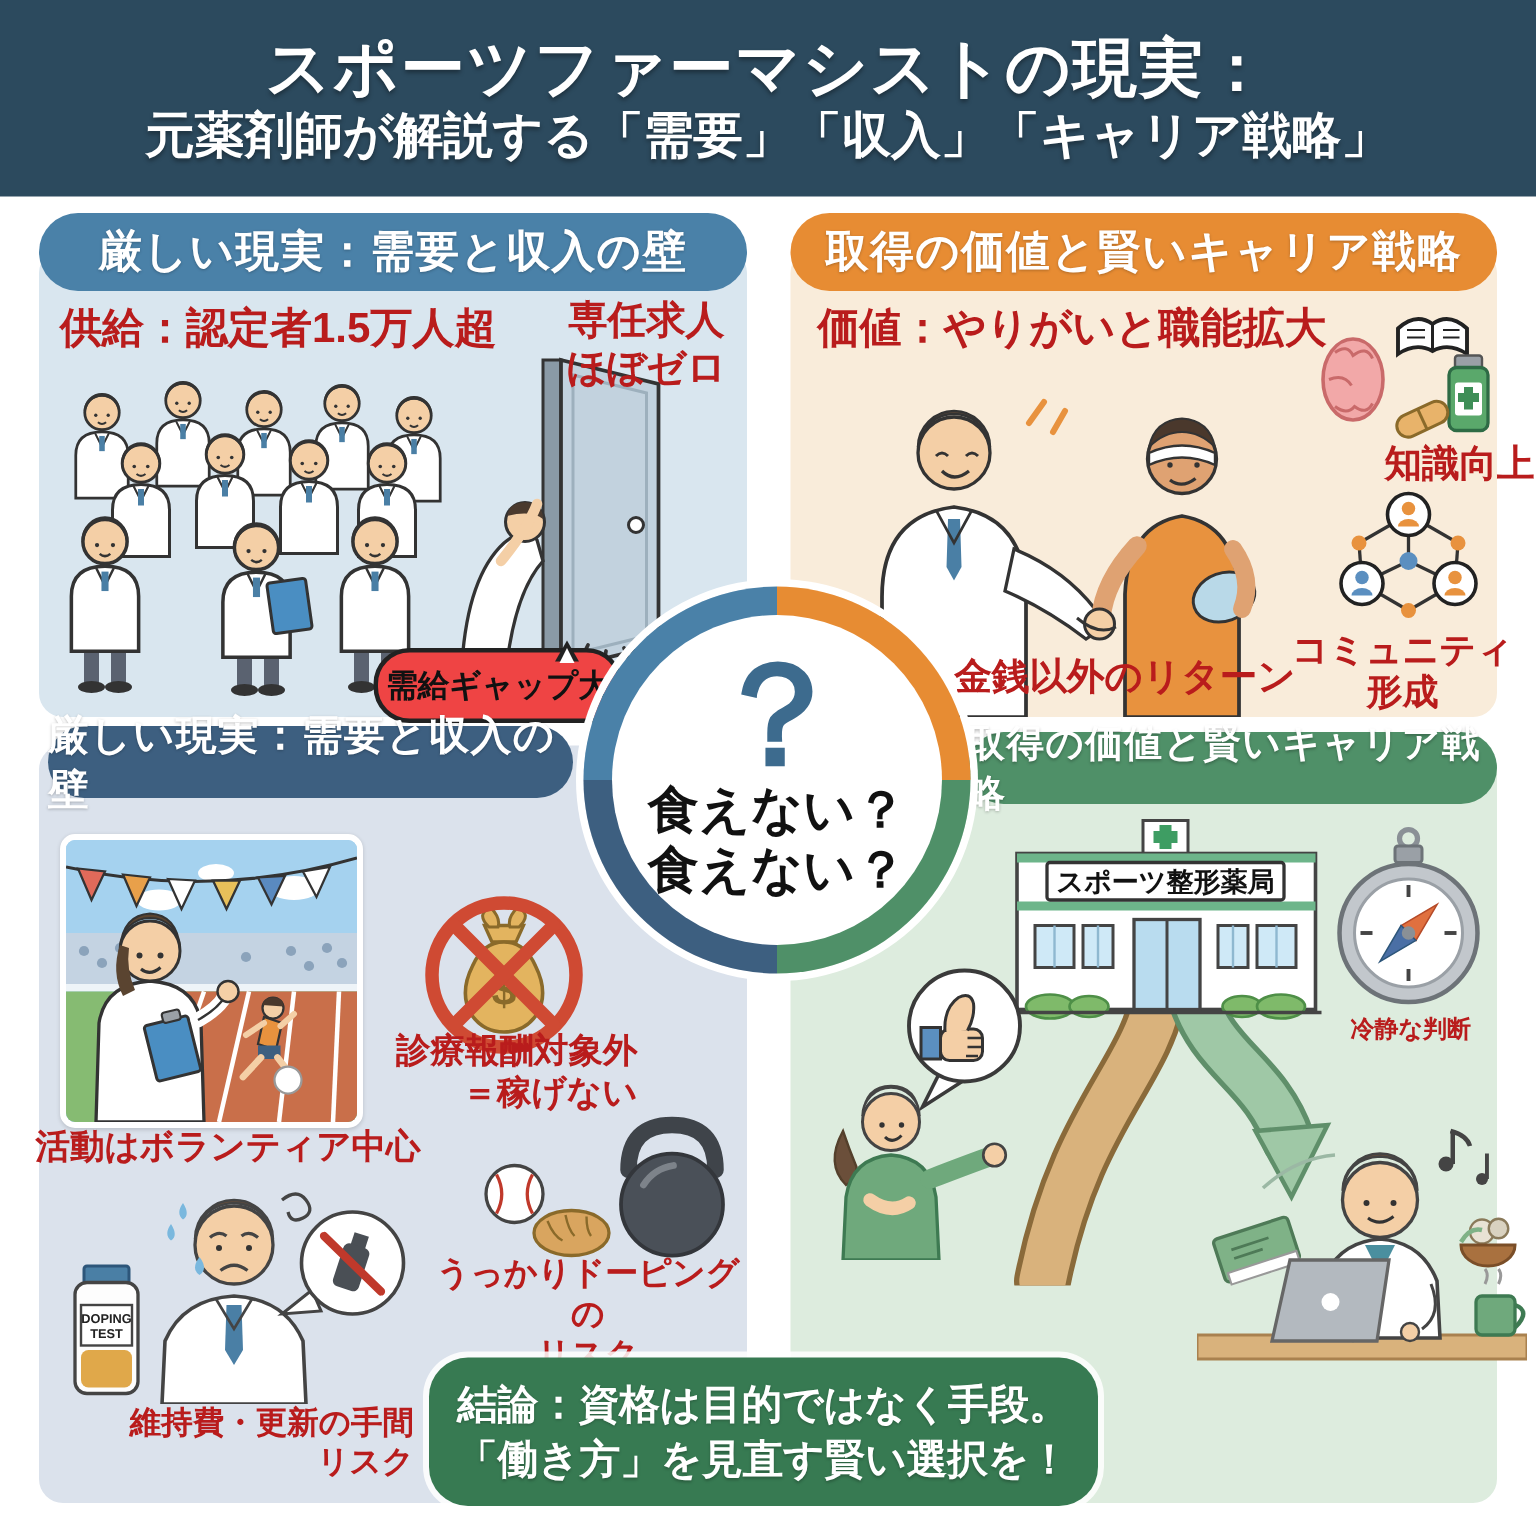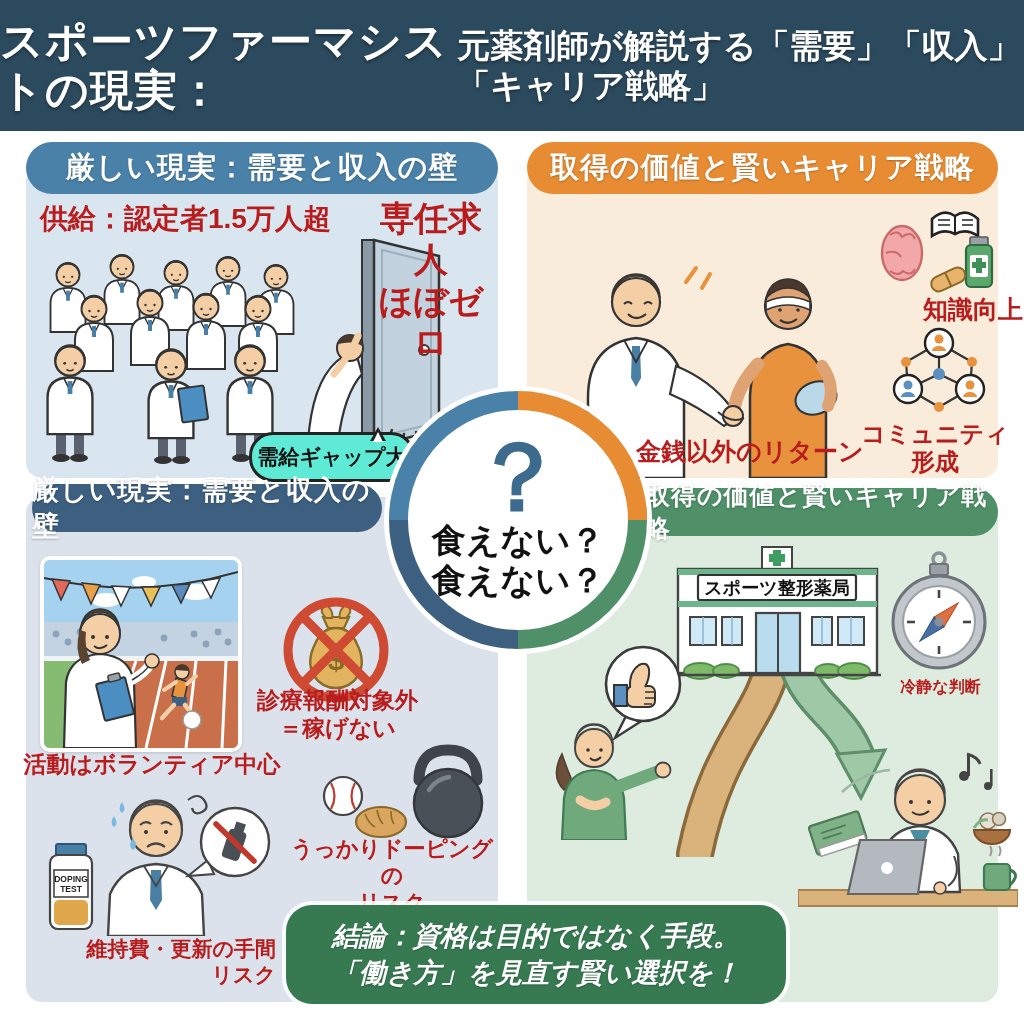--- a/index.html
+++ b/index.html
@@ -1,20 +1,20 @@
 <!DOCTYPE html>
 <html style="--navy-band: #2c4a5e; --blue: #4a81a8; --orange: #e78c33; --green: #4f9068; --dark-blue: #3d5f80; --panel-blue: #d9e6ef; --panel-peach: #f9ecda; --panel-gray-blue: #dbe2ec; --panel-green: #ddecde; --conclusion-green: #377a52; --question-blue: #3d6b8e;"><head>
 <meta charset="utf-8">
 <style>
   html,body{margin:0;padding:0;background:#fff;}
   #stage{position:relative;width:1024px;height:1024px;margin:0 auto;background:#fff;overflow:hidden;
          font-family:"Liberation Sans","DejaVu Sans",sans-serif;}
   
   .banner{position:absolute;left:0;top:0;width:1024px;height:131px;background:var(--navy-band);
-          display:flex;flex-direction:row;justify-content:center;align-items:center;z-index:2;}
+          display:flex;flex-direction:column;justify-content:center;align-items:center;z-index:2;}
   .banner .l1{color:#fff;font-weight:bold;font-size:43px;letter-spacing:1px;line-height:1.12;
               text-shadow:0 2px 3px rgba(0,0,0,.35);}
   .banner .l2{color:#fff;font-weight:bold;font-size:33px;letter-spacing:0;line-height:1.2;
               text-shadow:0 2px 3px rgba(0,0,0,.35);}
   
   .panel{position:absolute;border-radius:16px;z-index:1;}
   .panel.tl{left:26px;top:166px;width:472px;height:312px;background:var(--panel-blue);}
   .panel.tr{left:527px;top:166px;width:471px;height:312px;background:var(--panel-peach);}
   .panel.bl{left:26px;top:497px;width:472px;height:505px;background:var(--panel-gray-blue);}
   .panel.br{left:527px;top:497px;width:471px;height:505px;background:var(--panel-green);}
@@ -22,53 +22,53 @@
   .pill{position:absolute;border-radius:28px;display:flex;align-items:center;justify-content:center;
         color:#fff;font-weight:bold;font-size:29px;z-index:5;letter-spacing:1px;
         text-shadow:0 1px 2px rgba(0,0,0,.25);}
   .pill.tl{left:26px;top:142px;width:472px;height:52px;background:var(--blue);}
   .pill.tr{left:527px;top:142px;width:471px;height:52px;background:var(--orange);}
   .pill.bl{left:32px;top:484px;width:350px;height:48px;background:var(--dark-blue);font-size:27px;}
   .pill.br{left:645px;top:488px;width:353px;height:48px;background:var(--green);font-size:25px;}
   
   .lbl{position:absolute;font-weight:bold;color:#b91c1c;line-height:1.22;z-index:4;text-align:center;}
   .supply{left:40px;top:202px;font-size:28px;text-align:left;}
-  .jobs{left:366px;top:198px;width:130px;font-size:34px;}
+  .jobs{left:366px;top:198px;width:130px;font-size:26px;}
   .value{left:545px;top:202px;font-size:28px;text-align:left;}
   .return{left:600px;top:436px;width:300px;font-size:25px;}
   .knowledge{left:914px;top:294px;width:118px;font-size:25px;}
   .community{left:858px;top:420px;width:154px;font-size:24px;line-height:1.15;}
   .volunteer{left:18px;top:750px;width:268px;font-size:23px;}
-  .nopay{left:250px;top:686px;width:175px;font-size:23px;}
+  .nopay{left:250px;top:686px;width:175px;font-size:23px;text-align:right;}
   .doping{left:288px;top:836px;width:208px;font-size:22px;}
   .maintain{left:38px;top:936px;width:238px;font-size:21px;text-align:right;}
   .judgement{left:868px;top:641px;width:145px;font-size:16px;margin-top:36px;}
   .strategy1{left:527px;top:834px;width:282px;font-size:22px;line-height:1.22;}
   .strategy2{left:800px;top:911px;width:192px;font-size:22px;line-height:1.24;}
   
-  .gap-bubble{position:absolute;left:249px;top:432px;width:160px;height:44px;background:#5eead4;
+  .gap-bubble{position:absolute;left:249px;top:432px;width:160px;height:44px;background:#ef4444;
               border:3px solid #222;border-radius:24px;display:flex;align-items:center;justify-content:center;
               font-weight:bold;font-size:21px;color:#111;z-index:4;}
   .gap-bubble::before{content:"";position:absolute;top:-16px;right:26px;border:8px solid transparent;
               border-bottom:14px solid #222;}
   .gap-bubble::after{content:"";position:absolute;top:-8px;right:29px;border:5px solid transparent;
               border-bottom:10px solid #fff;}
   
   .q-circle{position:absolute;left:389px;top:391px;width:258px;height:258px;border-radius:50%;z-index:6;
             background:conic-gradient(var(--orange) 0deg 90deg, var(--green) 90deg 180deg,
                        var(--dark-blue) 180deg 270deg, var(--blue) 270deg 360deg);
             box-shadow:0 0 0 5px #fff;}
   .q-inner{position:absolute;left:19px;top:19px;width:220px;height:220px;border-radius:50%;background:#fff;
            display:flex;flex-direction:column;align-items:center;justify-content:center;}
   .q-mark{font-size:96px;font-weight:bold;color:var(--question-blue);line-height:.9;margin-top:-6px;}
   .q-line{font-size:34px;font-weight:bold;color:#111;line-height:1.18;}
   
-  .conclusion{position:absolute;left:286px;top:905px;width:500px;height:99px;border-radius:26px;
+  .conclusion{position:absolute;left:286px;top:905px;width:446px;height:99px;border-radius:26px;
               background:var(--conclusion-green);z-index:7;display:flex;flex-direction:column;
-              align-items:center;justify-content:center;box-shadow:0 0 0 4px rgba(255,255,255,.85);font-style:italic;}
+              align-items:center;justify-content:center;box-shadow:0 0 0 4px rgba(255,255,255,.85);}
   .conclusion div{color:#fff;font-weight:bold;font-size:27px;line-height:1.34;
                   text-shadow:0 1px 2px rgba(0,0,0,.25);}
   
   .art{position:absolute;z-index:3;}
   .art.under{z-index:2;}
   .framed{border:4px solid #fff;border-radius:10px;box-shadow:0 1px 3px rgba(0,0,0,.15);background:#a5d2ef;}
 </style>
 </head>
 <body>
 
@@ -157,20 +157,21 @@
       <line x1="98" y1="198" x2="92" y2="210"></line>
         <line x1="110" y1="202" x2="108" y2="214"></line>
         <line x1="122" y1="200" x2="127" y2="212"></line>
     </g>
   </svg>
 
   <div class="gap-bubble">
     <span>需給ギャップ大</span>
   </div>
 
+  <div class="lbl value">価値：やりがいと職能拡大</div>
 
   <svg class="art" style="left:540px;top:246px" width="330" height="232" viewBox="0 0 330 232">
     <g stroke="#e8923e" stroke-width="4" stroke-linecap="round">
       <line x1="146" y1="36" x2="156" y2="22"></line>
         <line x1="162" y1="42" x2="170" y2="28"></line>
     </g>
     <g>
       <path d="M48,232 L48,152 Q48,98 96,92 Q144,98 144,152 L144,232 Z" fill="#fff" stroke="#333" stroke-width="2.5"></path>
       <polygon points="92,100 100,100 101,132 96,141 91,132" fill="#4a7fa5"></polygon>
       <path d="M84,94 L96,116 L108,94" fill="none" stroke="#333" stroke-width="1.8"></path>

